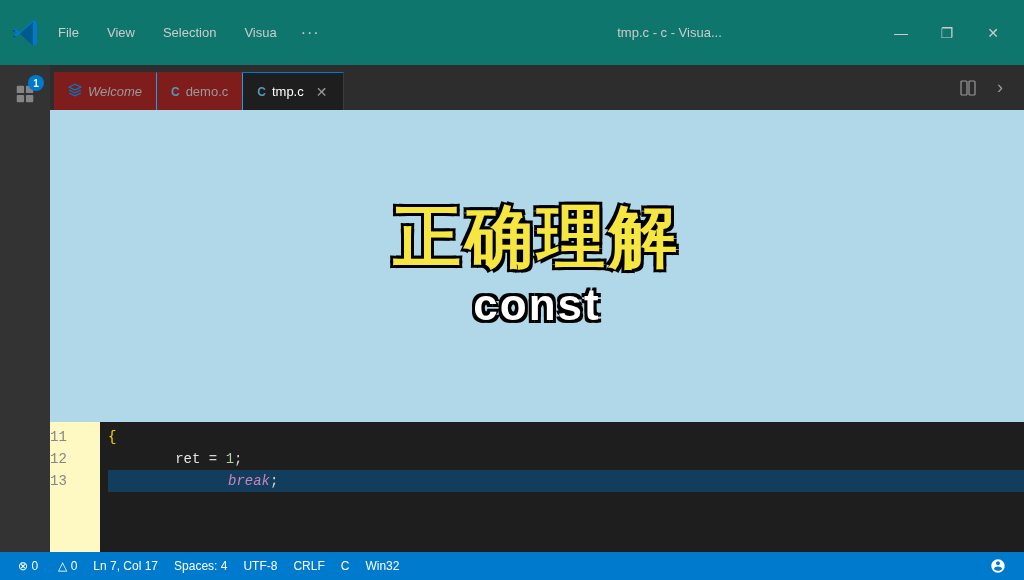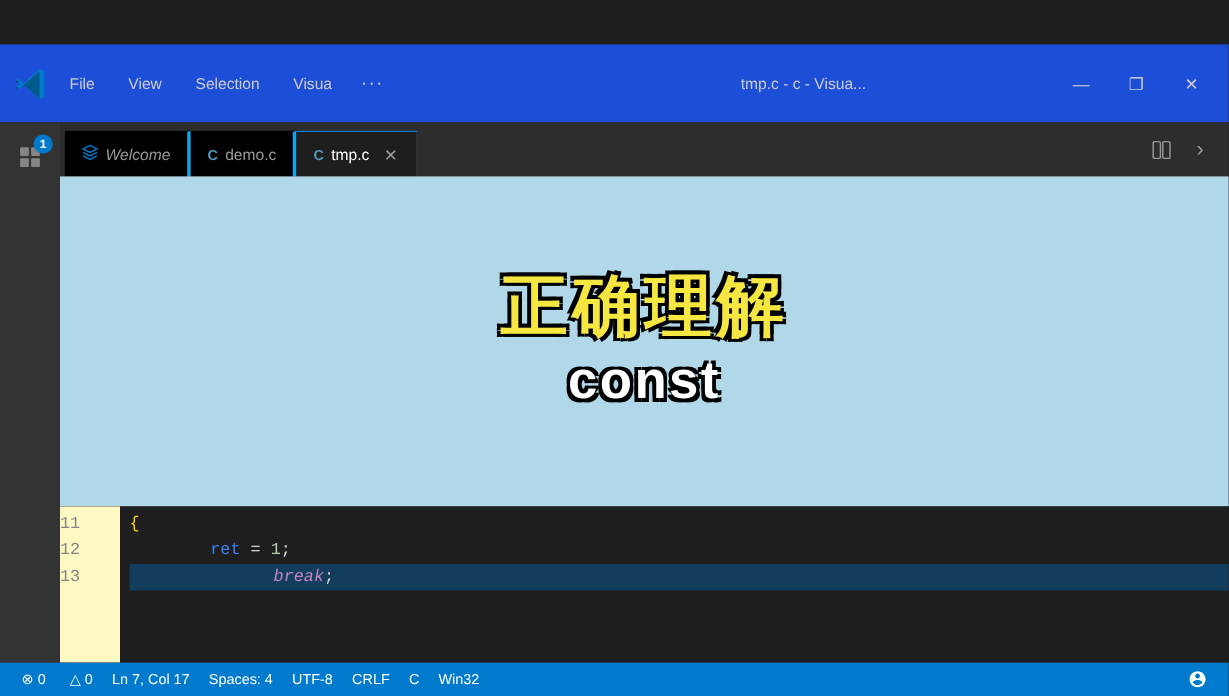--- a/index.html
+++ b/index.html
@@ -8,26 +8,25 @@
       height: 580px;
       overflow: hidden;
       font-family: 'Segoe UI', Arial, sans-serif;
       background: #1e1e1e;
       color: #d4d4d4;
     }
 
     
     .titlebar {
       height: 65px;
-      background: #1d4ed8;
+      background: #0f766e;
       display: flex;
       align-items: center;
       padding: 0 8px;
       gap: 0;
-      margin-top: 37px;
     }
     .titlebar-icon {
       width: 36px;
       height: 65px;
       display: flex;
       align-items: center;
       justify-content: center;
       flex-shrink: 0;
     }
     .vscode-logo {
@@ -93,22 +92,22 @@
     .tab {
       height: 38px;
       display: flex;
       align-items: center;
       padding: 0 14px;
       font-size: 13px;
       cursor: pointer;
       border-top: 1px solid transparent;
       gap: 6px;
       color: #999;
-      background: #000000;
-      border-right: 3px solid #0ea5e9;
+      background: #7f1d1d;
+      border-right: 1px solid #0ea5e9;
     }
     .tab.active {
       background: #1e1e1e;
       color: #fff;
       border-top: 1px solid #0078d4;
       border-right: 1px solid #3c3c3c;
     }
     .tab-icon {
       font-size: 12px;
       font-weight: bold;
@@ -144,21 +143,21 @@
     .overlay-container {
       flex: 1;
       position: relative;
       background: #b0d8e8;
       display: flex;
       align-items: center;
       justify-content: center;
       overflow: hidden;
     }
     .overlay-text-zh {
-      font-size: 56px;
+      font-size: 68px;
       font-weight: 900;
       color: #f5e642;
       text-shadow: 
         -3px -3px 0 #000,
          3px -3px 0 #000,
         -3px  3px 0 #000,
          3px  3px 0 #000;
       letter-spacing: 4px;
       line-height: 1;
       text-align: center;
@@ -391,21 +390,21 @@
           <div>12</div>
           <div>13</div>
         </div>
         <div class="code-lines">
 
           <div class="code-line">
             <span class="kw-brace">{</span>
           </div>
 
           <div class="code-line">
-            <span style="color:#3b82f6">&nbsp;&nbsp;&nbsp;&nbsp;&nbsp;&nbsp;&nbsp;&nbsp;ret</span>
+            <span style="color:#e5e5e5">&nbsp;&nbsp;&nbsp;&nbsp;&nbsp;&nbsp;&nbsp;&nbsp;ret</span>
             <span class="kw-op">&nbsp;=&nbsp;</span>
             <span class="kw-number">1</span>
             <span class="kw-punct">;</span>
           </div>
 
           <div class="code-line highlighted">
             <span style="width:120px;display:inline-block">&nbsp;</span>
             <span class="kw-keyword">break</span>
             <span class="kw-punct">;</span>
             <span style="flex:1;display:inline-block">&nbsp;</span>

